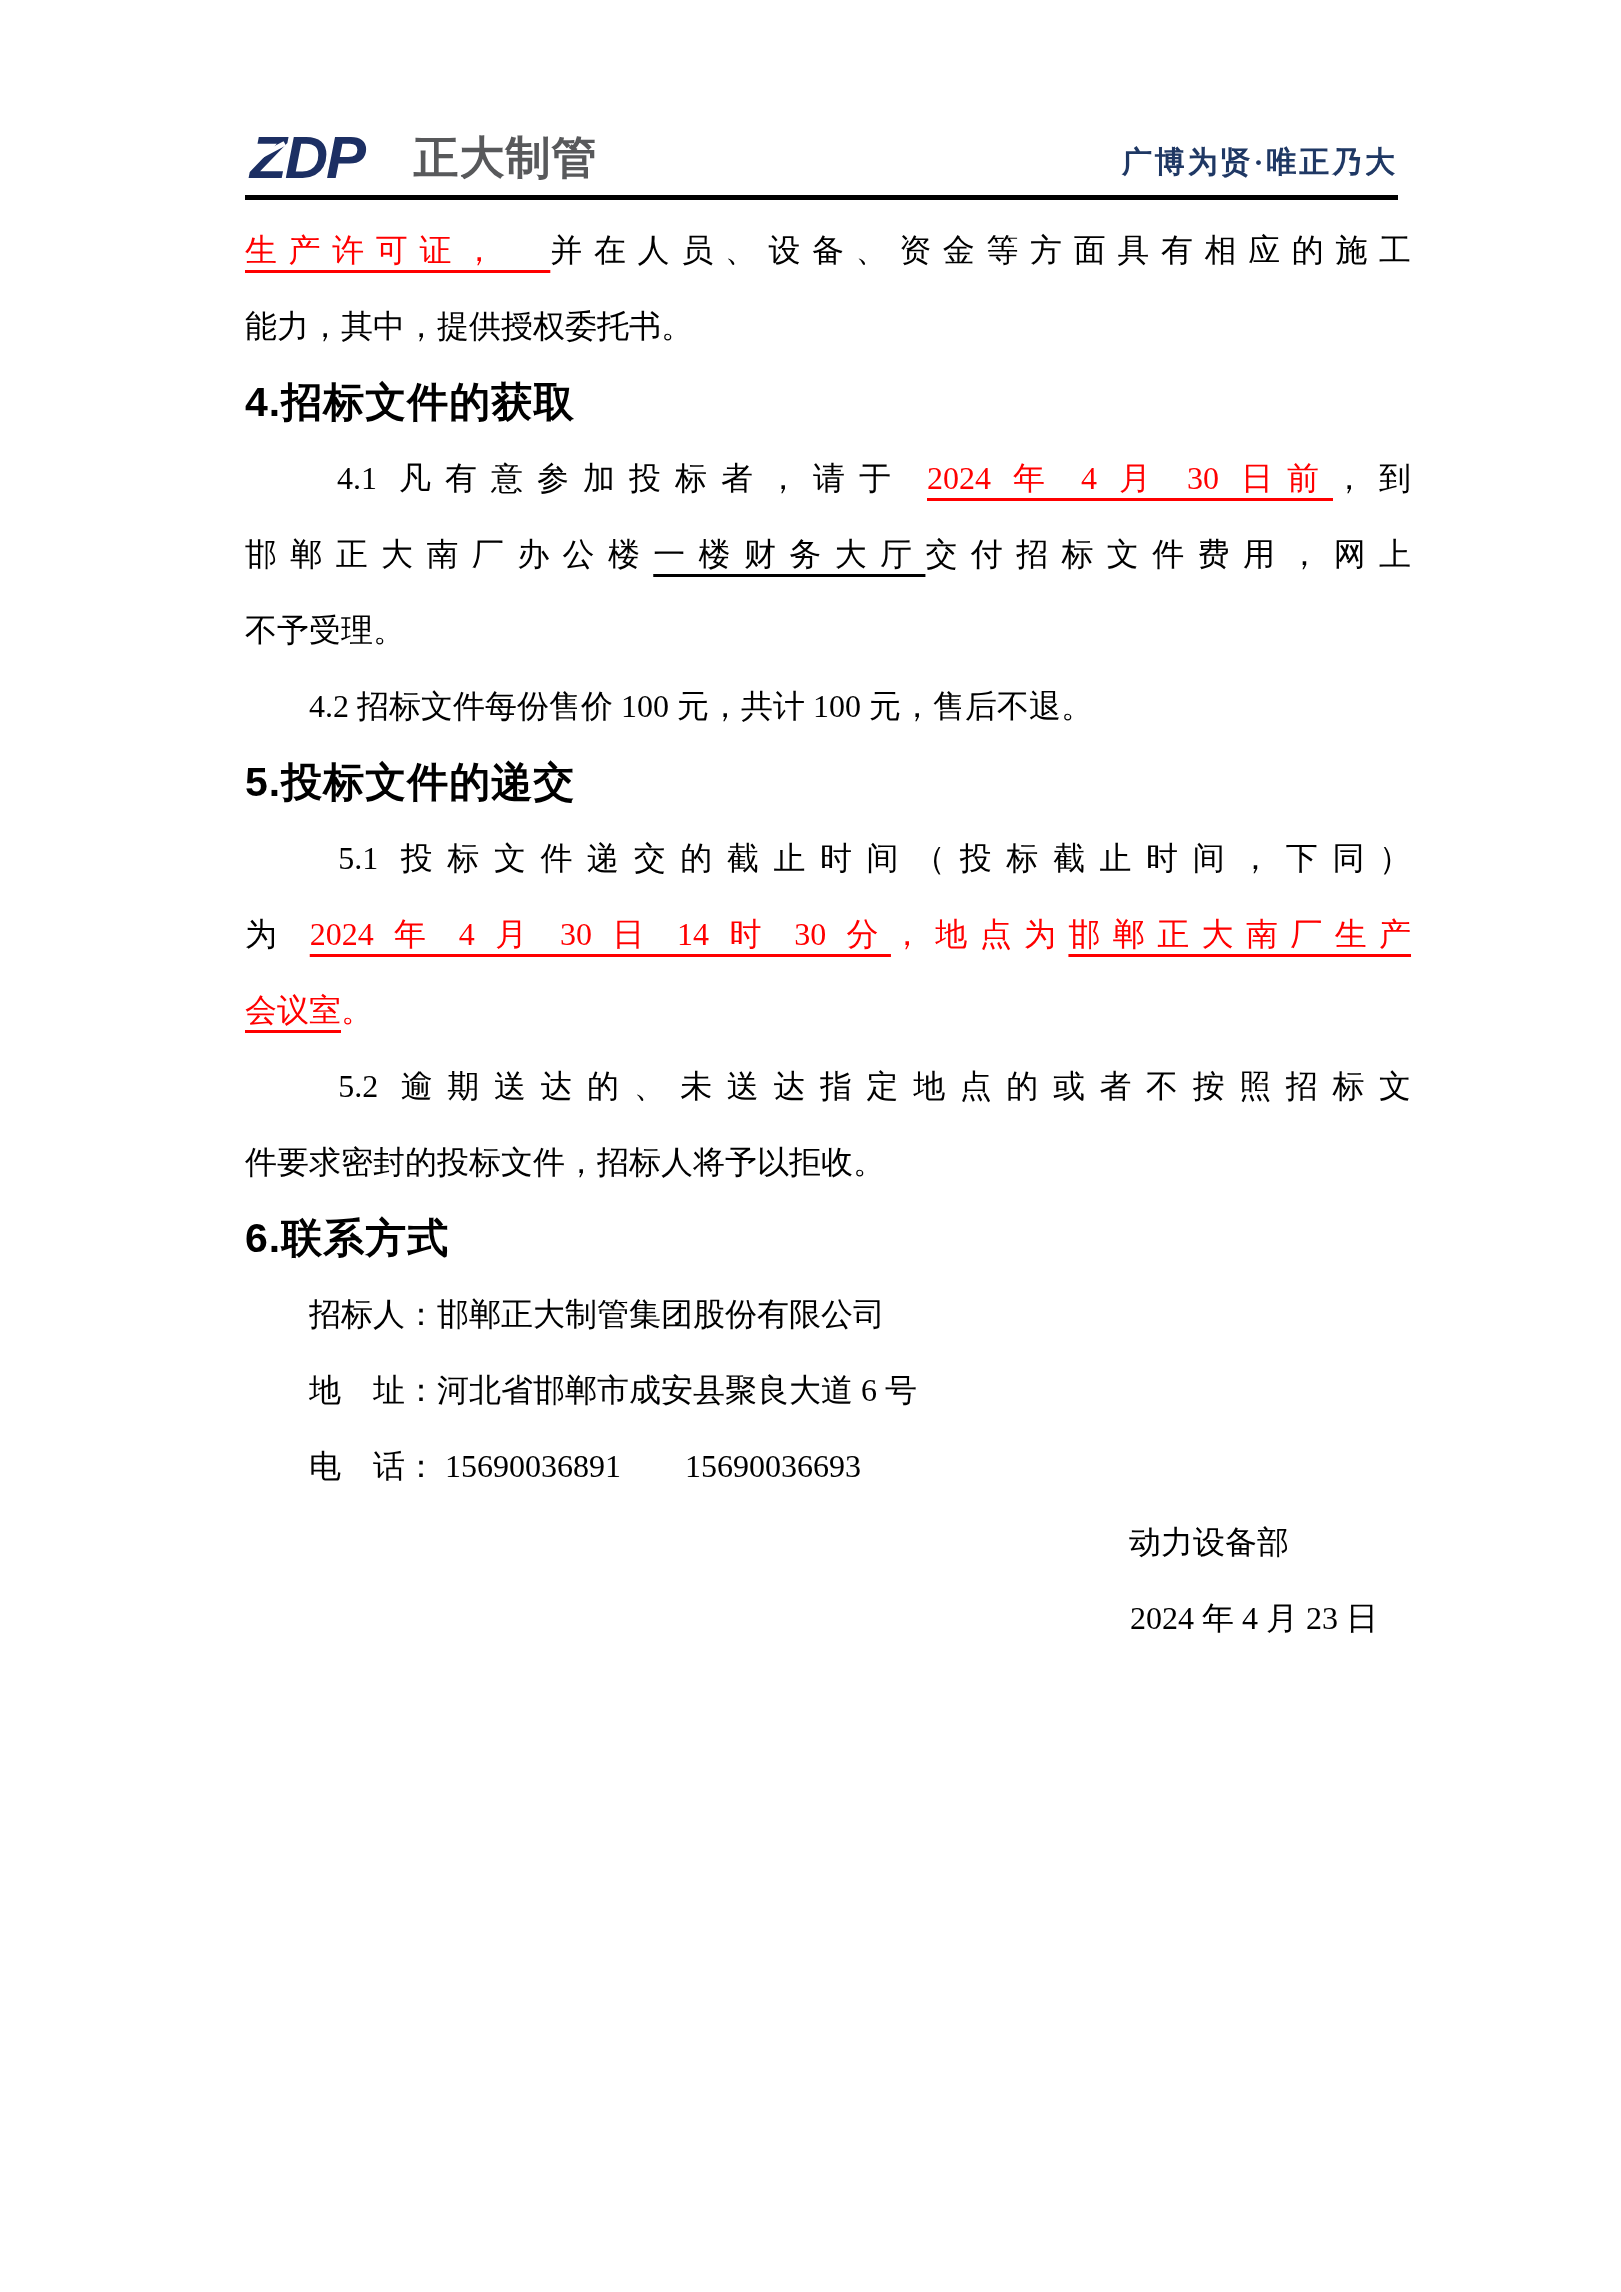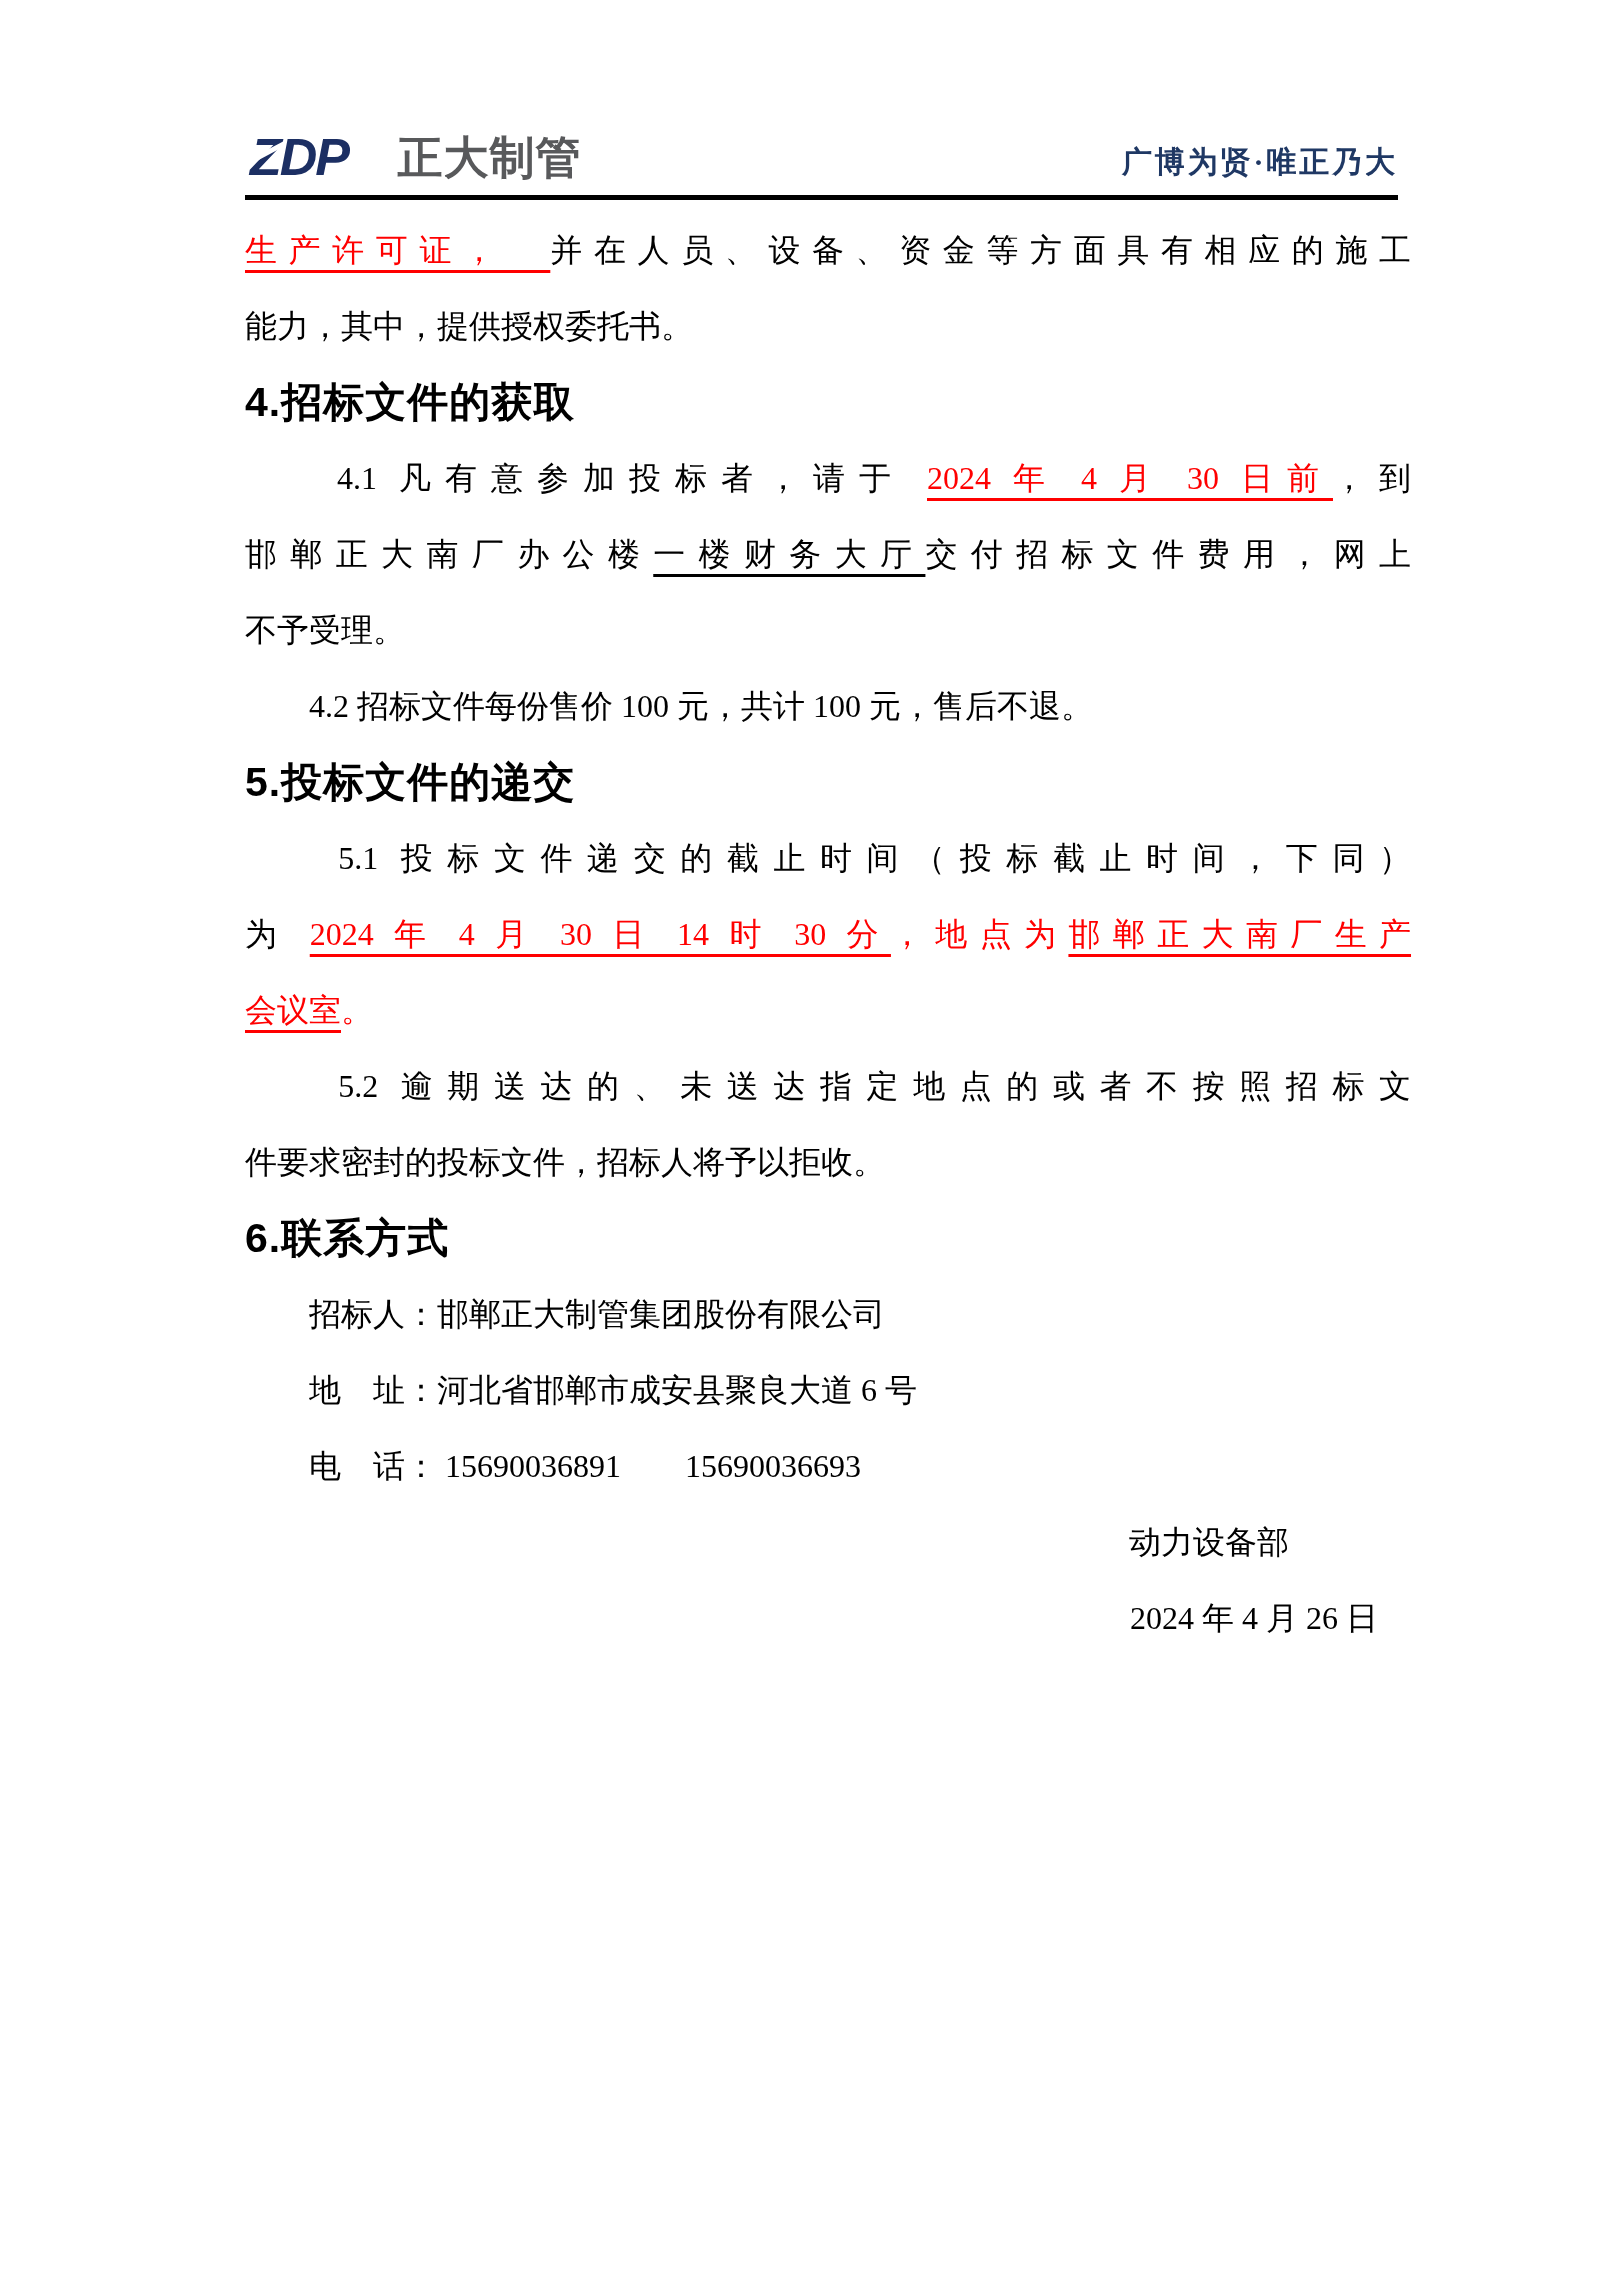--- a/index.html
+++ b/index.html
@@ -13,21 +13,21 @@
   }
   
   .hdr-logo{
     position:absolute;left:250px;top:130px;height:55px;
     display:flex;align-items:center;gap:17.6px;
     white-space:nowrap;
   }
   .zdp{
     position:relative;
     font-family:"Liberation Sans", sans-serif;
-    font-weight:900;font-size:52px;line-height:51px;
+    font-weight:900;font-size:60px;line-height:51px;
     letter-spacing:-2px;
     color:var(--navy,#1c2f63);
     font-style:italic;
   }
   .zdp-swoosh{
     position:absolute;left:-2px;top:19.6px;width:39px;height:4.9px;
     background:#ffffff;transform:rotate(-28deg);
     pointer-events:none;
   }
   .zname{
@@ -102,17 +102,17 @@
       <div class="line body fill"><span class="seg">　　5.1 投标文件递交的截止时间（投标截止时间，下同）</span></div>
       <div class="line body fill"><span class="seg">为 </span><span class="seg red u">2024 年 4 月 30 日 14 时 30 分</span><span class="seg red">，地点为</span><span class="seg red u">邯郸正大南厂生产</span></div>
       <div class="line body"><span class="seg red u">会议室</span><span class="seg red">。</span></div>
       <div class="line body fill"><span class="seg">　　5.2 逾期送达的、未送达指定地点的或者不按照招标文</span></div>
       <div class="line body"><span class="seg">件要求密封的投标文件，招标人将予以拒收。</span></div>
       <div class="line heading"><span class="seg">6.联系方式</span></div>
       <div class="line body"><span class="seg">　　招标人：邯郸正大制管集团股份有限公司</span></div>
       <div class="line body"><span class="seg">　　地　址：河北省邯郸市成安县聚良大道 6 号</span></div>
       <div class="line body"><span class="seg">　　电　话： 15690036891　　15690036693</span></div>
       <div class="line body right" style="padding-right: 122px;"><span class="seg">动力设备部</span></div>
-      <div class="line body right" style="padding-right: 33px;"><span class="seg">2024 年 4 月 26 日</span></div>
+      <div class="line body right" style="padding-right: 33px;"><span class="seg">2024 年 4 月 23 日</span></div>
     </main>
 
 </div>
 
 
 </body></html>

